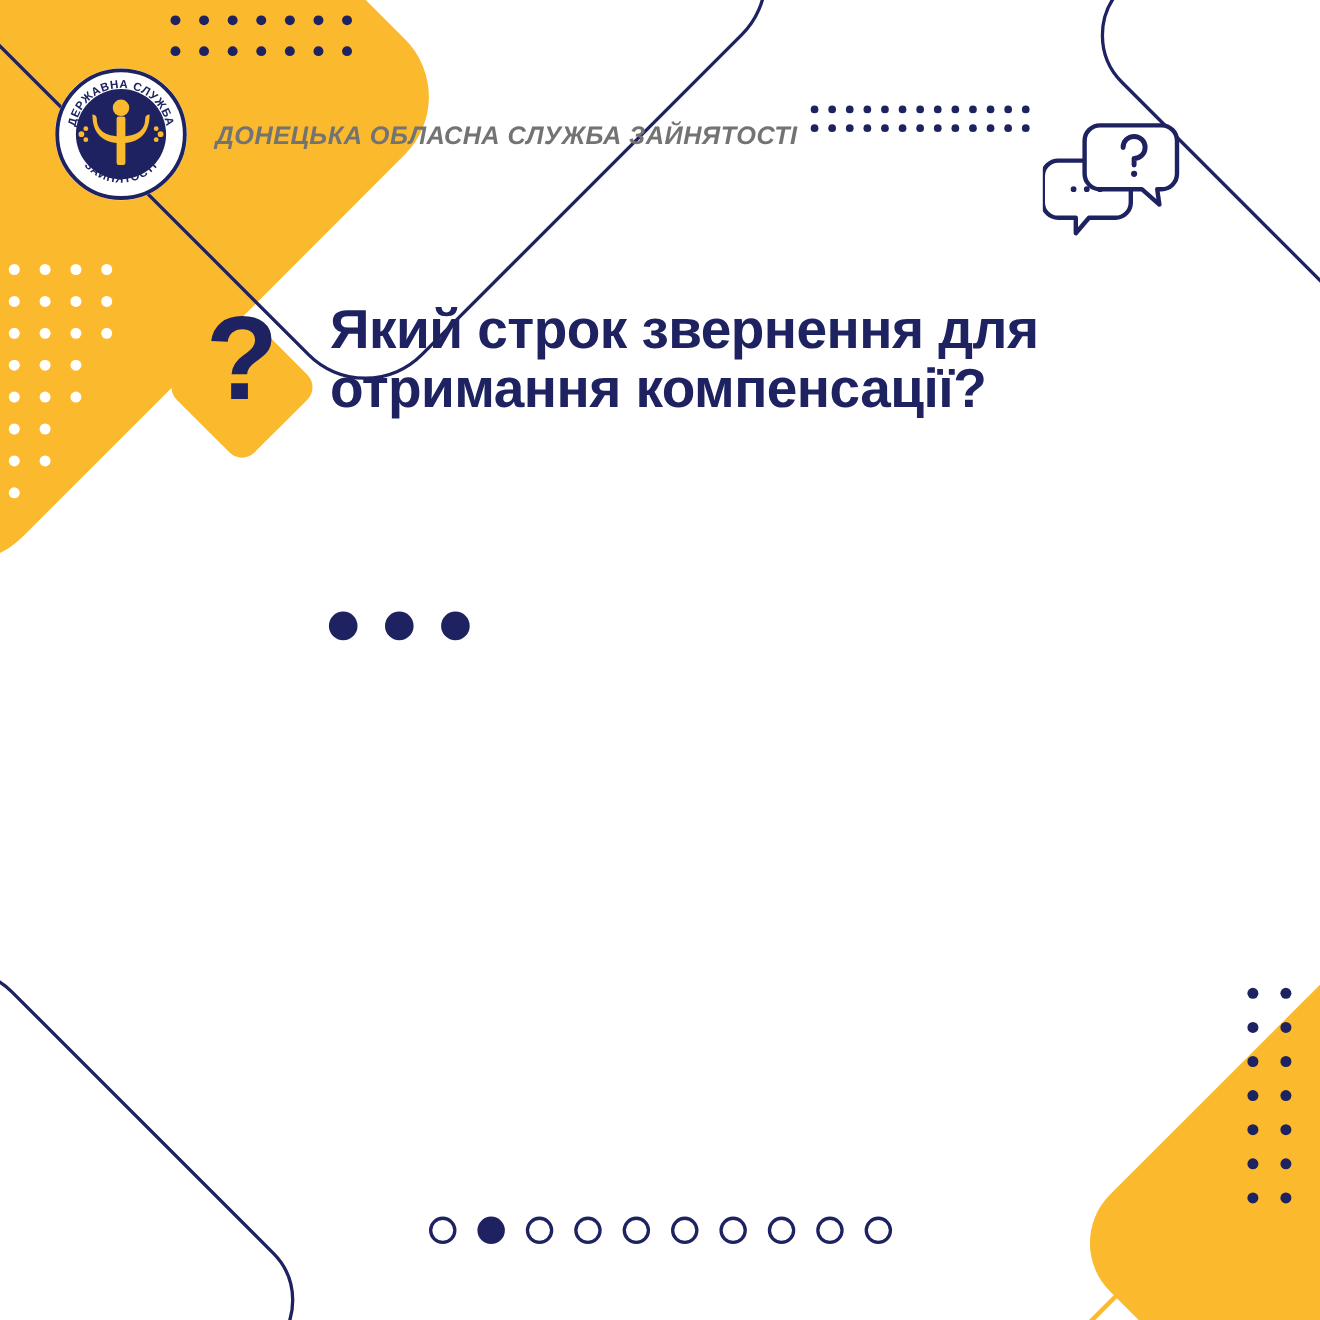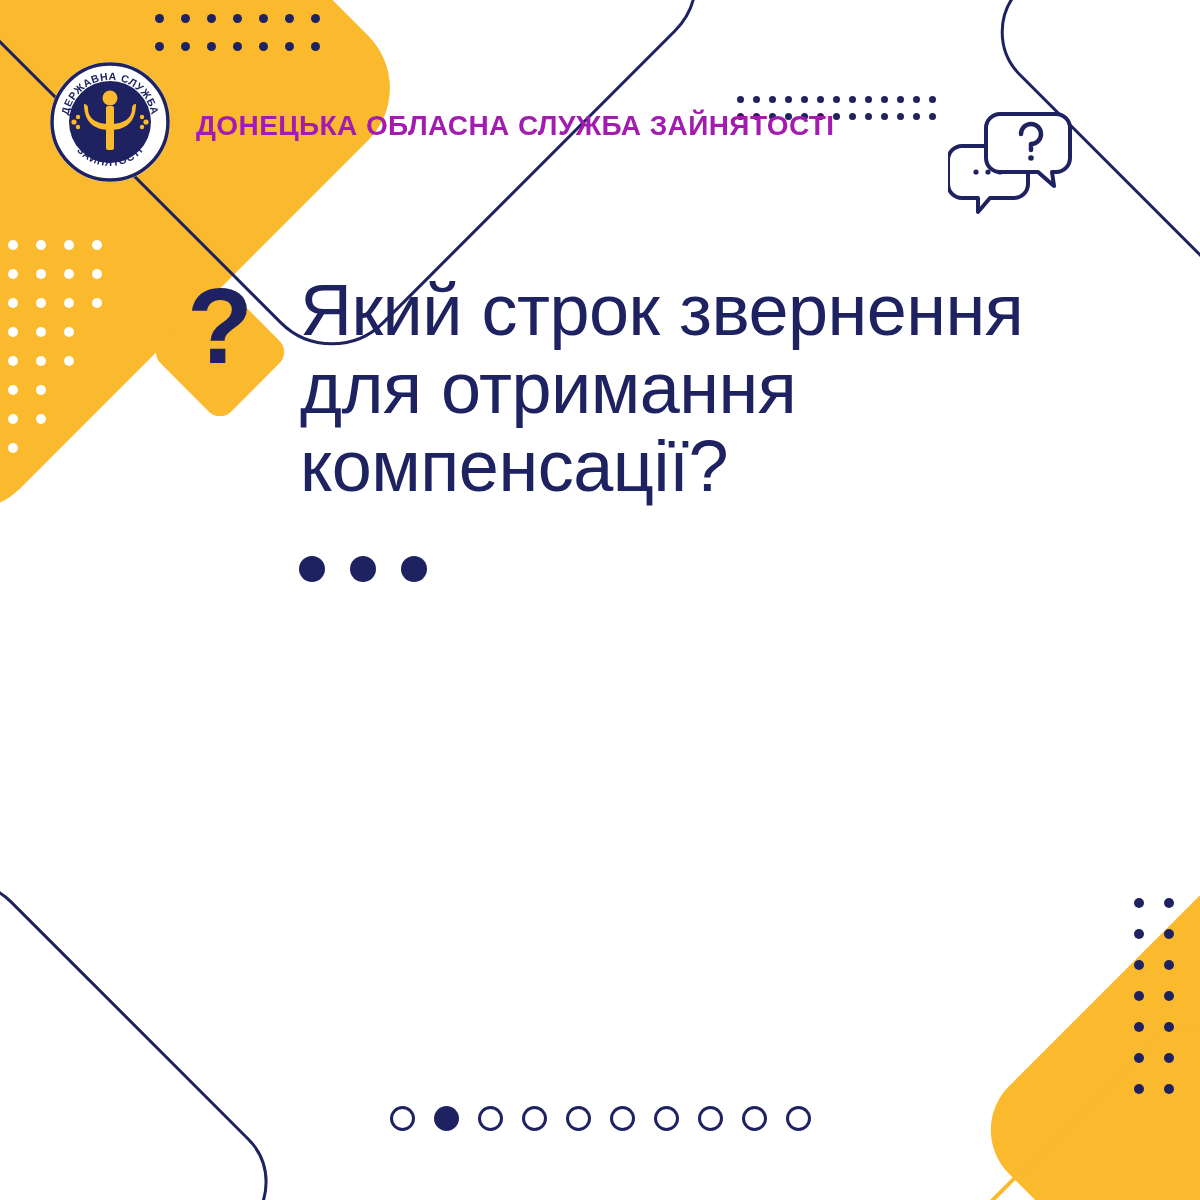--- a/index.html
+++ b/index.html
@@ -155,25 +155,26 @@
     position: absolute;
     left: 48px; top: 0;
     width: 124px; height: 124px;
     z-index: 12;
   }
 
   .brand-title {
     position: absolute;
     left: 196px;
     top: 50px;
-    font-size: 28px;
+    font-size: 23px;
     font-weight: 700;
     letter-spacing: 0.4px;
-    color: #a21caf;
+    color: #737373;
     white-space: nowrap;
+    font-style: italic;
   }
 
   .chat-icon {
     position: absolute;
     left: 948px; top: 48px;
     width: 130px; height: 110px;
     z-index: 12;
   }
 
   
@@ -201,22 +202,22 @@
     font-weight: 700;
     color: #1E2260;
     line-height: 1;
   }
 
   .headline {
     position: absolute;
     left: 300px;
     top: 272px;
     width: 800px;
-    font-size: 72px;
-    font-weight: 400;
+    font-size: 50px;
+    font-weight: 700;
     line-height: 1.08;
     letter-spacing: -0.5px;
     color: #1E2260;
     z-index: 9;
   }
 
   
   .sep-dots {
     position: absolute;
     left: 299px;

